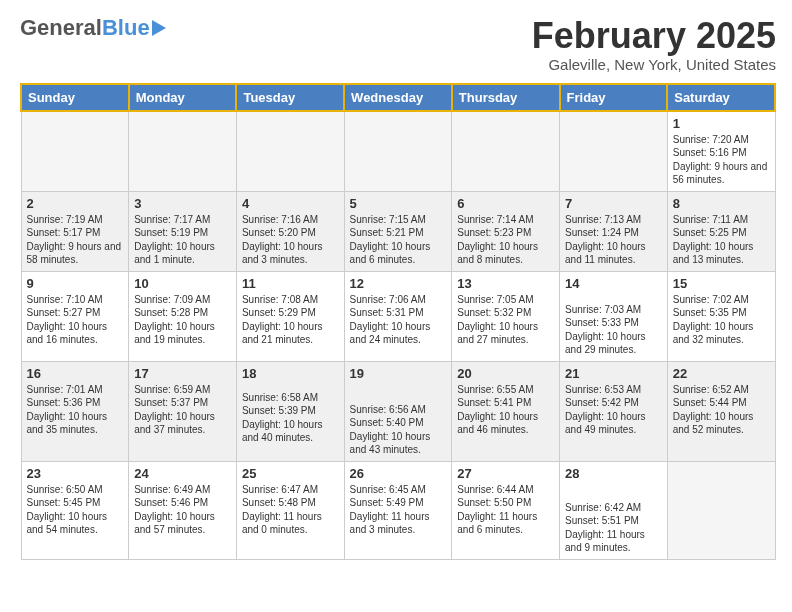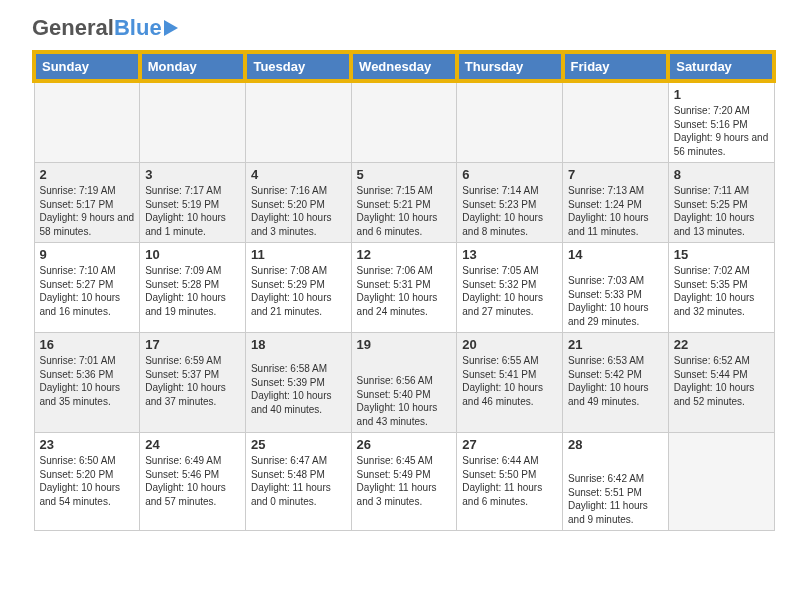--- a/index.html
+++ b/index.html
@@ -5,21 +5,21 @@
     * { margin: 0; padding: 0; box-sizing: border-box; }
     body {
       font-family: Arial, sans-serif;
       background: #fff;
       width: 792px;
       height: 612px;
       overflow: hidden;
     }
     .container {
       width: 792px;
-      padding: 16px 16px 8px 32px;
+      padding: 16px 16px 8px 20px;
     }
     .header {
       display: flex;
       justify-content: space-between;
       align-items: flex-start;
       margin-bottom: 10px;
     }
     .logo {
       display: flex;
       flex-direction: column;
@@ -59,21 +59,21 @@
       border-collapse: collapse;
       border: 1px solid #ccc;
     }
     .calendar th {
       background: #4a7fc1;
       color: #fff;
       font-size: 13px;
       font-weight: bold;
       padding: 5px 6px;
       text-align: left;
-      border: 4px solid #eab308;
+      border: 2px solid #eab308;
     }
     .calendar td {
       width: calc(100% / 7);
       vertical-align: top;
       border: 1px solid #ccc;
       padding: 4px 5px;
       height: 80px;
       font-size: 10.5px;
       color: #333;
       background: #fff;
@@ -102,20 +102,24 @@
 <div class="container">
   <div class="header">
     <div class="logo">
       <div style="display:flex;align-items:center;">
         <span class="logo-text">
           <span style="color:#555;">General</span><span style="color:#4a90d9;">Blue</span>
         </span>
         <span class="logo-arrow"></span>
       </div>
     </div>
+    <div class="title-block">
+      <div class="month-year">February 2025</div>
+      <div class="location">Galeville, New York, United States</div>
+    </div>
   </div>
 
   <table class="calendar">
     <thead>
       <tr>
       <th>Sunday</th>
           <th>Monday</th>
           <th>Tuesday</th>
           <th>Wednesday</th>
           <th>Thursday</th>
@@ -267,21 +271,21 @@
             <span class="day-num">22</span>
             <div class="day-info" style="white-space: pre-line;">Sunrise: 6:52 AM
 Sunset: 5:44 PM
 Daylight: 10 hours and 52 minutes.</div>
           </td>
         </tr>
         <tr>
           <td>
             <span class="day-num">23</span>
             <div class="day-info" style="white-space: pre-line;">Sunrise: 6:50 AM
-Sunset: 5:20 PM
+Sunset: 5:45 PM
 Daylight: 10 hours and 54 minutes.</div>
           </td>
           <td>
             <span class="day-num">24</span>
             <div class="day-info" style="white-space: pre-line;">Sunrise: 6:49 AM
 Sunset: 5:46 PM
 Daylight: 10 hours and 57 minutes.</div>
           </td>
           <td>
             <span class="day-num">25</span>

